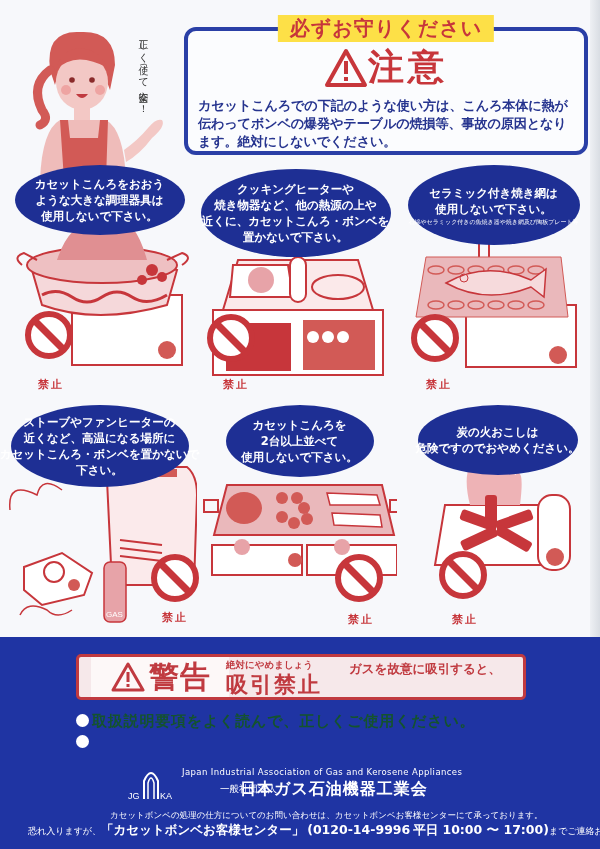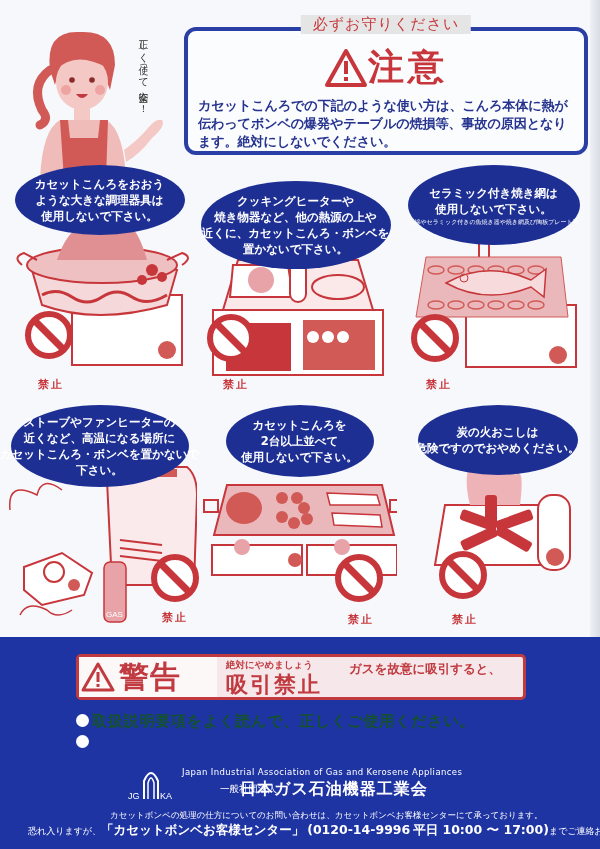--- a/index.html
+++ b/index.html
@@ -7,38 +7,38 @@
   body { font-family: "DejaVu Sans", "Liberation Sans", sans-serif; position: relative; }
   .page { position: absolute; left: 0; top: 0; width: 600px; height: 849px; background: #f7f8fb; }
   .right-edge { position: absolute; right: 0; top: 0; width: 10px; height: 637px; background: linear-gradient(to right, #eef0f4, #d9dde3); }
 
   
   .woman { position: absolute; left: 20px; top: 20px; width: 150px; height: 160px; }
   .speech { position: absolute; left: 120px; top: 32px; width: 30px; font-size: 10px; color: #333; writing-mode: vertical-rl; line-height: 13px; letter-spacing: 1px; }
 
   
   .caution-box { position: absolute; left: 184px; top: 27px; width: 404px; height: 128px; border: 4px solid #2a3fa6; border-radius: 12px; background: #fbfcfe; }
-  .caution-heading { position: absolute; left: 50%; transform: translateX(-50%); top: -16px; background: #e5e5e5; padding: 0 12px; color: #c7363b; font-weight: normal; font-size: 15px; white-space: nowrap; letter-spacing: 1px; }
+  .caution-heading { position: absolute; left: 50%; transform: translateX(-50%); top: -16px; background: #fde047; padding: 0 12px; color: #c7363b; font-weight: bold; font-size: 20px; white-space: nowrap; letter-spacing: 1px; }
   .caution-title { position: absolute; left: 0; right: 0; top: 12px; text-align: center; color: #c7363b; font-weight: bold; font-size: 36px; letter-spacing: 4px; display: flex; justify-content: center; align-items: center; gap: 0; }
   .caution-title svg { width: 44px; height: 40px; }
   .caution-text { position: absolute; left: 10px; right: 6px; top: 66px; color: #26348f; font-weight: bold; font-size: 13.2px; line-height: 18px; letter-spacing: -0.2px; }
 
   
   .panel { position: absolute; width: 195px; height: 225px; }
   .bubble { position: absolute; left: 50%; transform: translateX(-50%); background: #1e2f94; color: #fff; border-radius: 50%; text-align: center; font-weight: bold; display: flex; flex-direction: column; justify-content: center; align-items: center; z-index: 3; }
   .bubble span { display: block; font-size: 11.5px; line-height: 16px; white-space: nowrap; }
   .bubble .small { font-size: 6px; line-height: 9px; font-weight: normal; }
   .illus { position: absolute; left: 0; top: 0; width: 100%; height: 100%; }
   .ban { position: absolute; width: 50px; height: 50px; z-index: 4; }
   .ban-label { position: absolute; color: #c7363b; font-weight: bold; font-size: 11px; letter-spacing: 2px; z-index: 4; }
 
   
   .blue-band { position: absolute; left: 0; top: 637px; width: 600px; height: 212px; background: #1f34a3; }
   .warn-box { position: absolute; left: 76px; top: 654px; width: 450px; height: 46px; background: #f6e8ea; border: 3px solid #c03a40; border-radius: 5px; }
-  .warn-left { position: absolute; left: 0; top: 0; width: 138px; height: 40px; background: #fdf8f8; display: flex; align-items: center; gap: 4px; padding-left: 2px; }
+  .warn-left { position: absolute; left: 12px; top: 0; width: 138px; height: 40px; background: #fdf8f8; display: flex; align-items: center; gap: 4px; padding-left: 20px; }
   .warn-left svg { width: 34px; height: 30px; }
   .warn-title { color: #c03a40; font-weight: bold; font-size: 30px; letter-spacing: 1px; }
   .warn-mid { position: absolute; left: 147px; top: 2px; width: 130px; }
   .warn-sub { color: #c03a40; font-size: 9.5px; font-weight: bold; display: block; white-space: nowrap; }
   .warn-big { color: #c03a40; font-family: "DejaVu Serif", "Liberation Serif", serif; font-weight: bold; font-size: 22px; display: block; letter-spacing: 2px; line-height: 24px; }
   .warn-right { position: absolute; left: 270px; top: 3px; color: #c03a40; font-size: 12.5px; font-weight: bold; line-height: 17px; white-space: nowrap; }
 
   .notes { position: absolute; left: 76px; top: 711px; color: #14532d; font-weight: bold; }
   .note-row { font-size: 15px; line-height: 21px; white-space: nowrap; letter-spacing: 0.8px; }
   .note-row .dot { display: inline-block; width: 13px; height: 13px; background: #fff; border-radius: 50%; margin-right: 3px; vertical-align: -1px; }
@@ -123,21 +123,21 @@
       <rect x="28" y="158" width="65" height="48" fill="#c7363b"></rect>
       <rect x="105" y="155" width="72" height="50" fill="#d25a56"></rect>
       <circle cx="115" cy="172" r="6" fill="#fff"></circle>
       <circle cx="130" cy="172" r="6" fill="#fff"></circle>
       <circle cx="145" cy="172" r="6" fill="#fff"></circle>
       <path d="M35 100 L90 100 L95 132 L32 132 Z" fill="#fff" stroke="#c7363b" stroke-width="2"></path>
       <circle cx="63" cy="115" r="13" fill="#e7a3a8"></circle>
       <rect x="92" y="92" width="16" height="45" rx="8" fill="#fff" stroke="#c7363b" stroke-width="2"></rect>
       <ellipse cx="140" cy="122" rx="26" ry="12" fill="none" stroke="#c7363b" stroke-width="2"></ellipse>
     </svg>
-    <div class="bubble" style="top:16px; width:190px; height:88px;">
+    <div class="bubble" style="top:4px; width:190px; height:88px;">
       <span>クッキングヒーターや</span>
       <span>焼き物器など、他の熱源の上や</span>
       <span>近くに、カセットこんろ・ボンベを</span>
       <span>置かないで下さい。</span>
     </div>
     <svg class="ban" style="left:8px; top:148px;" viewBox="0 0 50 50">
       <circle cx="25" cy="25" r="21" fill="#fff" stroke="#c7363b" stroke-width="6"></circle>
       <line x1="11" y1="11" x2="39" y2="39" stroke="#c7363b" stroke-width="7"></line>
     </svg>
     <div class="ban-label" style="left:25px; top:212px;">禁止</div>

